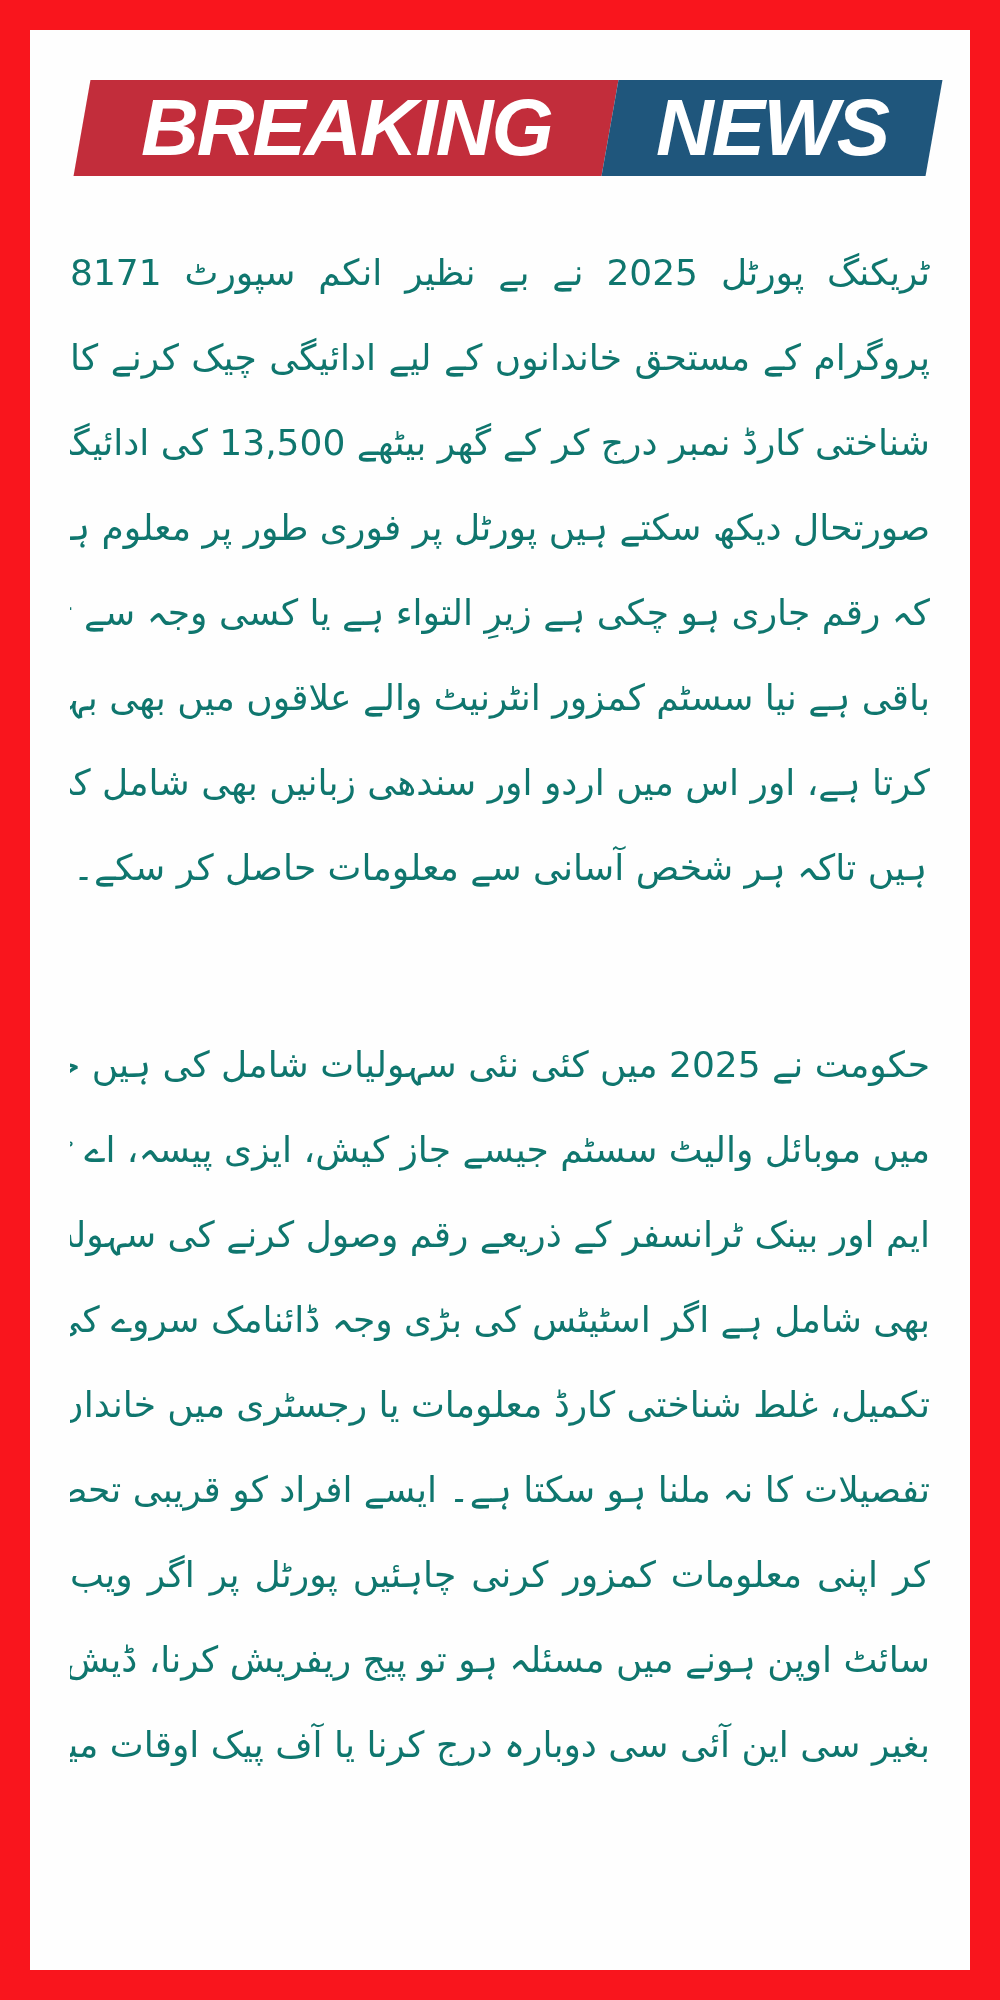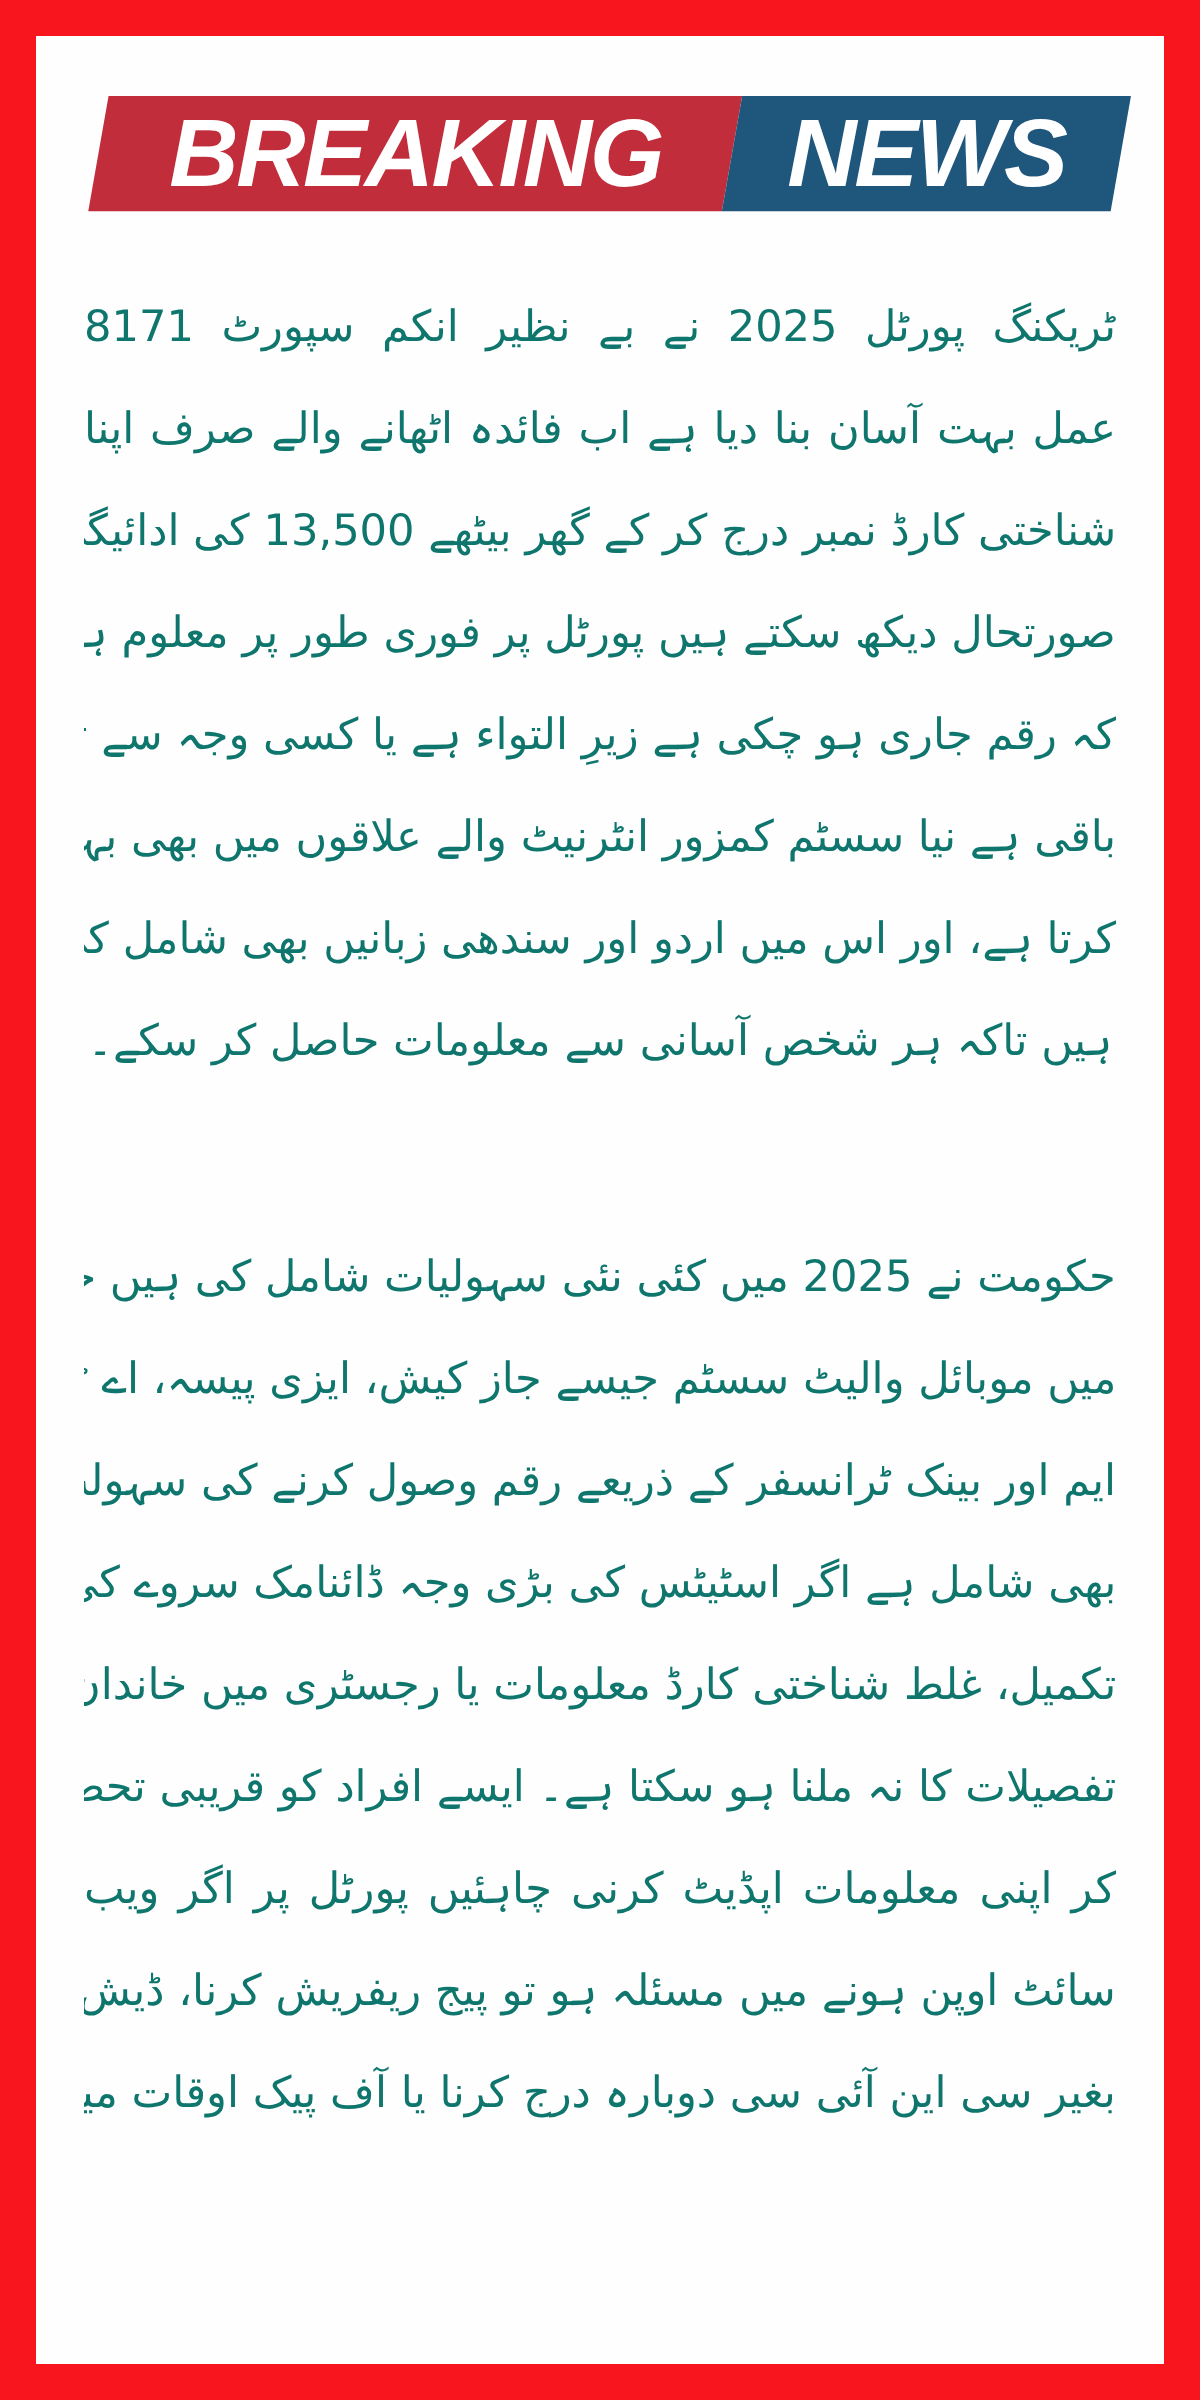--- a/index.html
+++ b/index.html
@@ -84,35 +84,35 @@
         <span class="seg-text">BREAKING</span>
       </div>
       <div class="seg seg-news" style="background: rgb(31, 86, 124);">
         <span class="seg-text">NEWS</span>
       </div>
     </div>
 
     <div class="article">
       <div class="para para-1">
           <div class="line" dir="rtl">ٹریکنگ پورٹل 2025 نے بے نظیر انکم سپورٹ 8171</div>
-          <div class="line" dir="rtl">عمل بہت آسان بنا دیا ہے اب فائدہ اٹھانے والے صرف اپنا</div>
+          <div class="line" dir="rtl">پروگرام کے مستحق خاندانوں کے لیے ادائیگی چیک کرنے کا</div>
           <div class="line" dir="rtl">شناختی کارڈ نمبر درج کر کے گھر بیٹھے 13,500 کی ادائیگی کی</div>
           <div class="line" dir="rtl">صورتحال دیکھ سکتے ہیں پورٹل پر فوری طور پر معلوم ہو جاتا ہے</div>
           <div class="line" dir="rtl">کہ رقم جاری ہو چکی ہے زیرِ التواء ہے یا کسی وجہ سے تصدیق</div>
           <div class="line" dir="rtl">باقی ہے نیا سسٹم کمزور انٹرنیٹ والے علاقوں میں بھی بہتر کام</div>
           <div class="line" dir="rtl">کرتا ہے، اور اس میں اردو اور سندھی زبانیں بھی شامل کی گئی</div>
           <div class="line last" dir="rtl">ہیں تاکہ ہر شخص آسانی سے معلومات حاصل کر سکے۔</div>
         </div>
       <div class="para para-2">
           <div class="line" dir="rtl">حکومت نے 2025 میں کئی نئی سہولیات شامل کی ہیں جن</div>
           <div class="line" dir="rtl">میں موبائل والیٹ سسٹم جیسے جاز کیش، ایزی پیسہ، اے ٹی</div>
           <div class="line" dir="rtl">ایم اور بینک ٹرانسفر کے ذریعے رقم وصول کرنے کی سہولت</div>
           <div class="line" dir="rtl">بھی شامل ہے اگر اسٹیٹس کی بڑی وجہ ڈائنامک سروے کی عدم</div>
           <div class="line" dir="rtl">تکمیل، غلط شناختی کارڈ معلومات یا رجسٹری میں خاندان کی</div>
           <div class="line" dir="rtl">تفصیلات کا نہ ملنا ہو سکتا ہے۔ ایسے افراد کو قریبی تحصیل دفتر جا</div>
-          <div class="line" dir="rtl">کر اپنی معلومات اپڈیٹ کرنی چاہئیں پورٹل پر اگر ویب</div>
+          <div class="line" dir="rtl">کر اپنی معلومات کمزور کرنی چاہئیں پورٹل پر اگر ویب</div>
           <div class="line" dir="rtl">سائٹ اوپن ہونے میں مسئلہ ہو تو پیج ریفریش کرنا، ڈیش کے</div>
           <div class="line" dir="rtl">بغیر سی این آئی سی دوبارہ درج کرنا یا آف پیک اوقات میں</div>
         </div>
     </div>
 
   </div>
 </div>
 
 </body></html>

